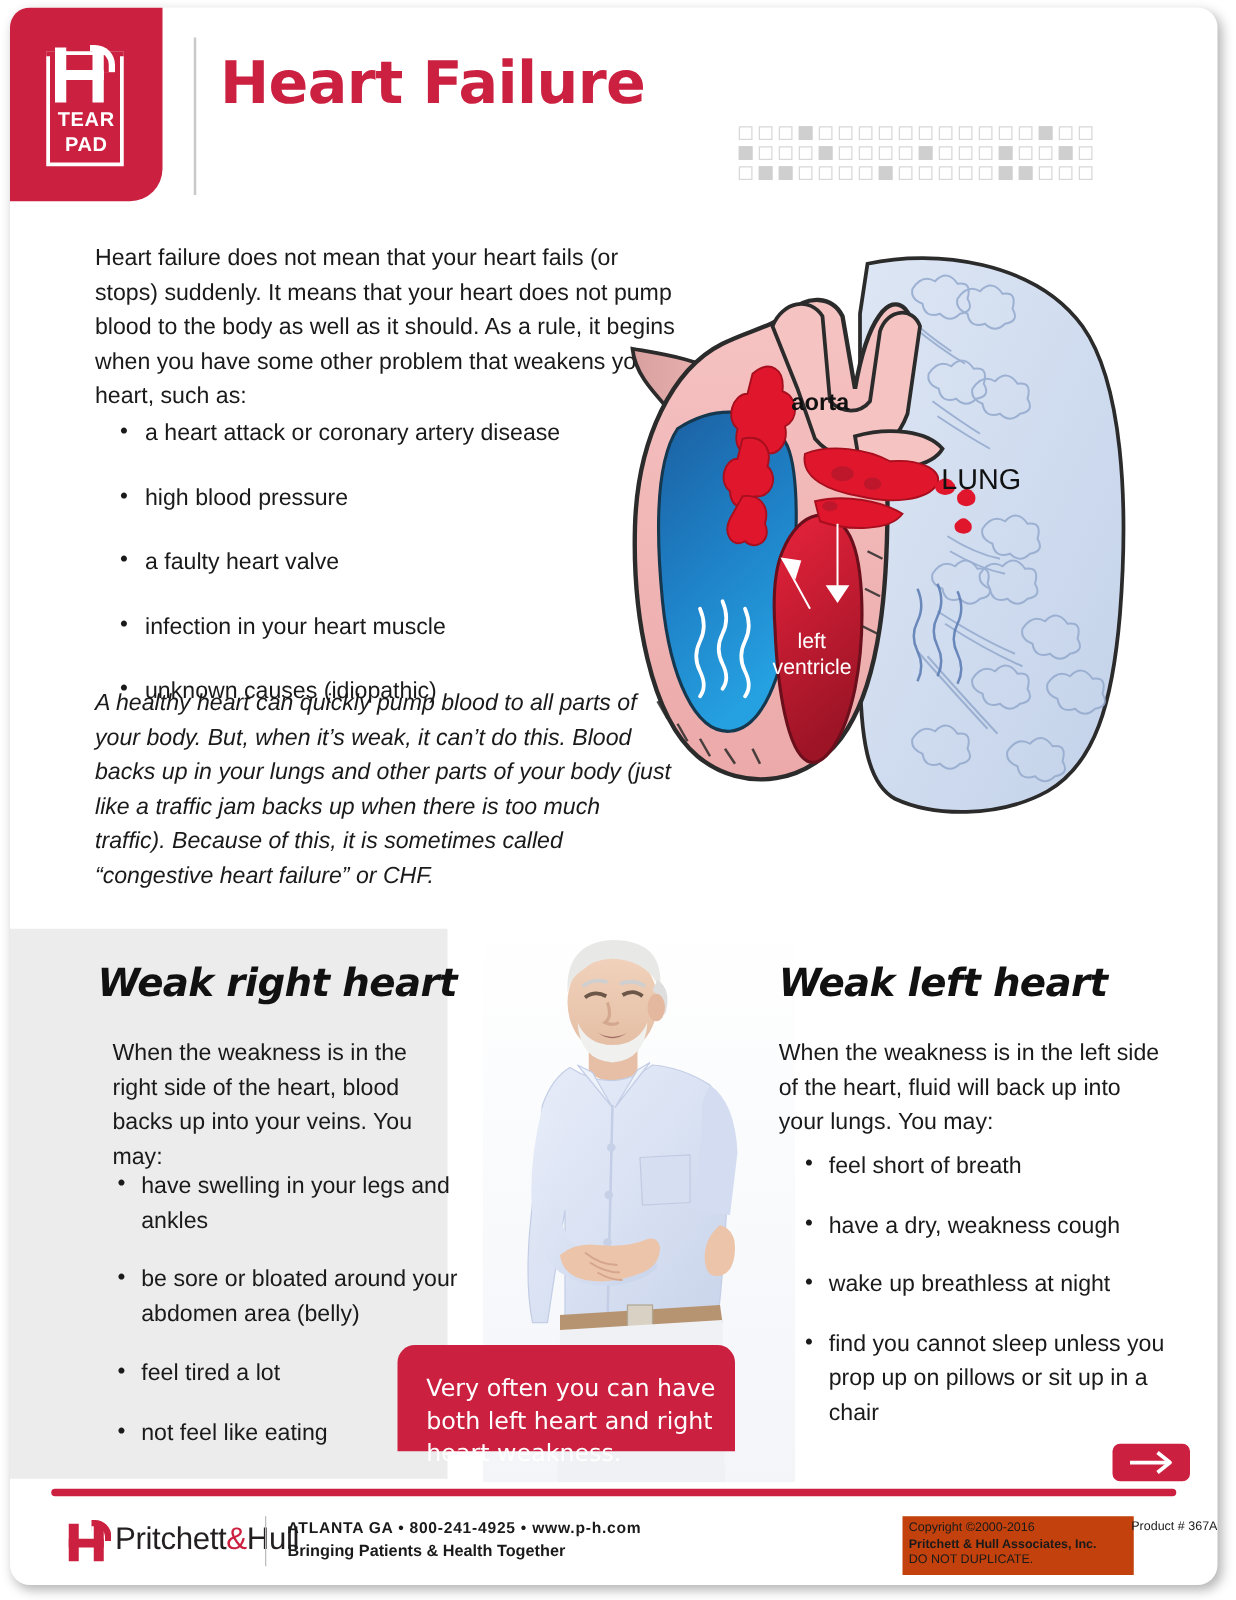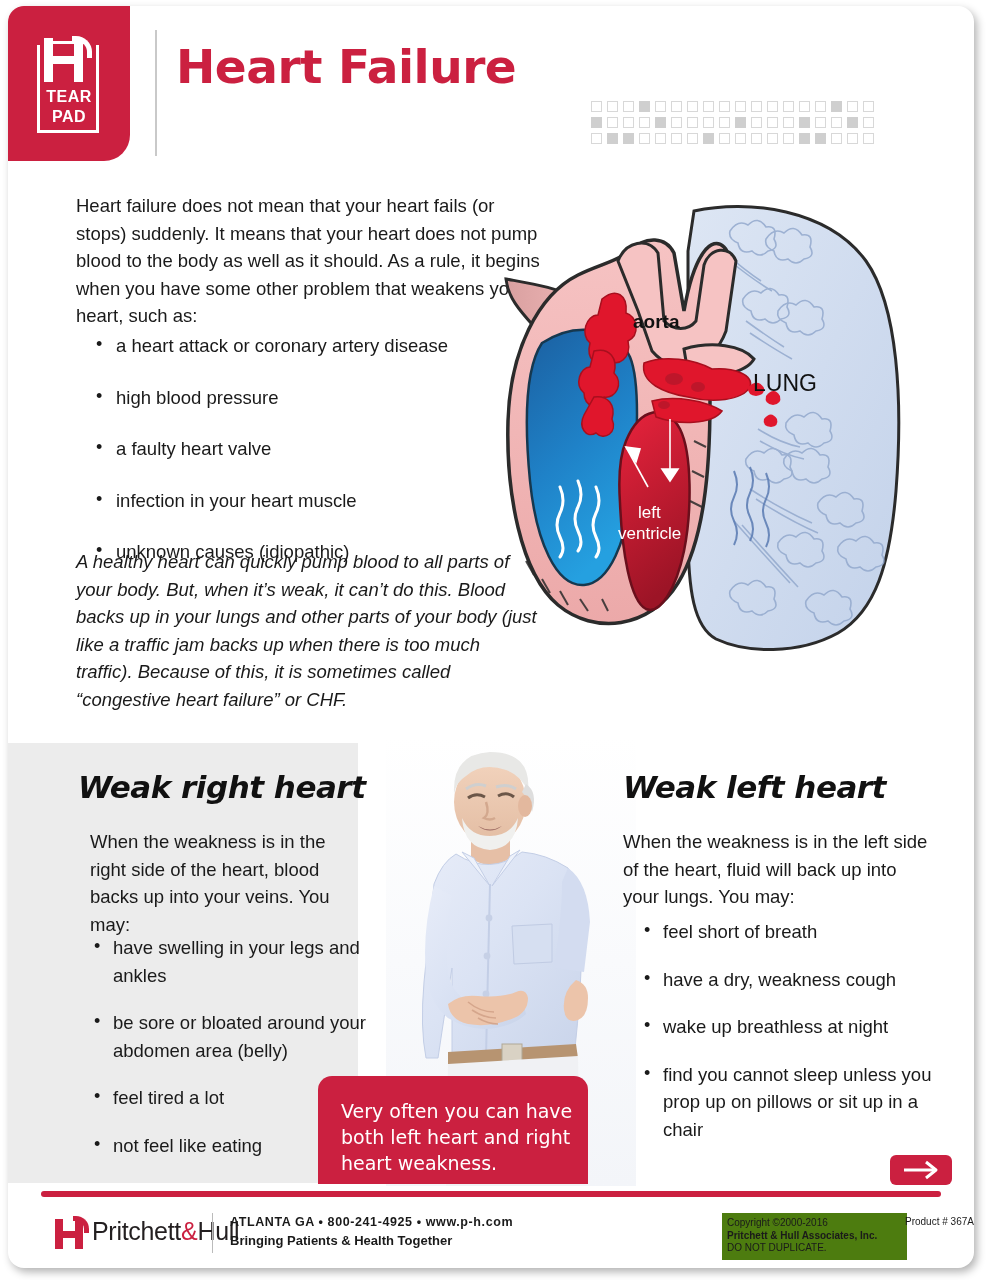--- a/index.html
+++ b/index.html
@@ -266,21 +266,21 @@
     height: 450px;
     overflow: hidden;
   }
 
   
   .callout {
     position: absolute;
     left: 310px;
     top: 1070px;
     width: 270px;
-    height: 108px;
+    height: 85px;
     background: #CB2040;
     border-top-left-radius: 14px;
     border-top-right-radius: 14px;
     color: #ffffff;
     font-family: "DejaVu Sans", sans-serif;
     font-size: 19px;
     line-height: 26px;
     box-sizing: border-box;
     padding: 22px 0 0 23px;
   }
@@ -362,21 +362,21 @@
     font-family: "Liberation Sans", sans-serif;
     font-size: 13px;
     font-weight: bold;
     color: #1a1a1a;
   }
   .copyright {
     position: absolute;
     left: 714px;
     top: 12px;
     width: 175px;
-    background: #4d7c0f;
+    background: #c2410c;
     padding: 4px 5px 5px 5px;
     font-family: "Liberation Sans", sans-serif;
     font-size: 10px;
     line-height: 12.5px;
     color: #1a1a1a;
   }
   .copyright .bold { font-weight: bold; }
   .product-num {
     position: absolute;
     left: 897px;

